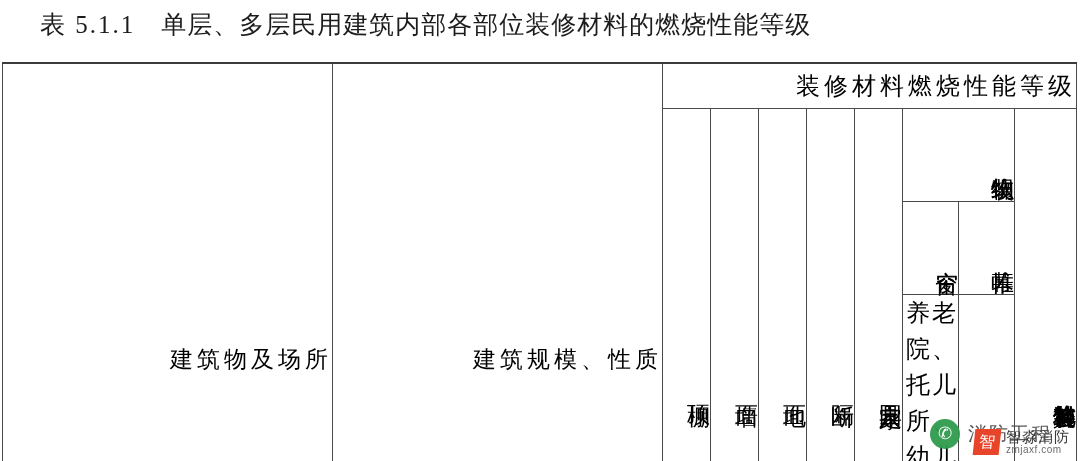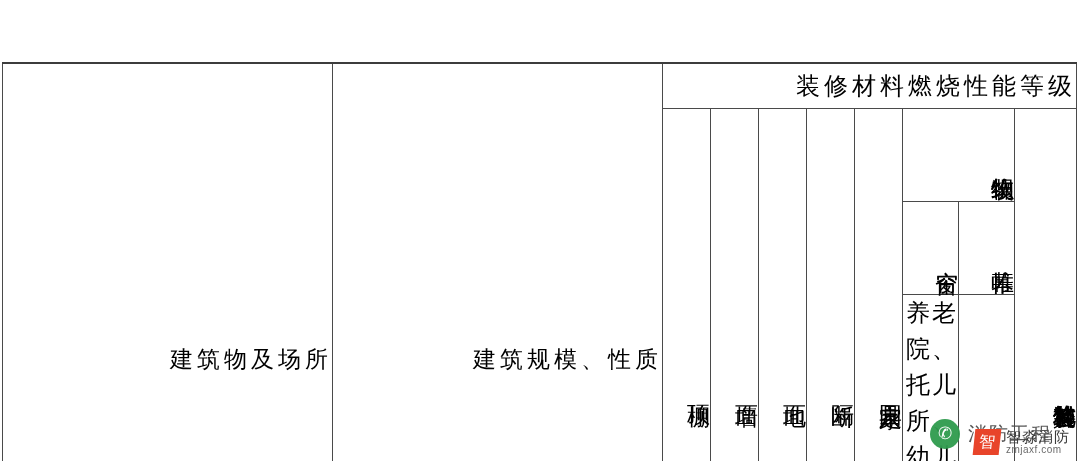--- a/index.html
+++ b/index.html
@@ -202,20 +202,23 @@
     bottom: 4px;
     width: 230px;
     height: 96px;
   }
 </style>
 </head>
 <body>
 
 <div class="page">
 
+  <div class="caption">
+    <span class="cap-num">表 5.1.1</span><span>单层、多层民用建筑内部各部位装修材料的燃烧性能等级</span>
+  </div>
 
   <div class="tbl-wrap">
     <table class="main">
       <colgroup>
         <col class="col-place">
         <col class="col-scale">
         <col class="col-narrow">
         <col class="col-narrow">
         <col class="col-narrow">
         <col class="col-narrow">

